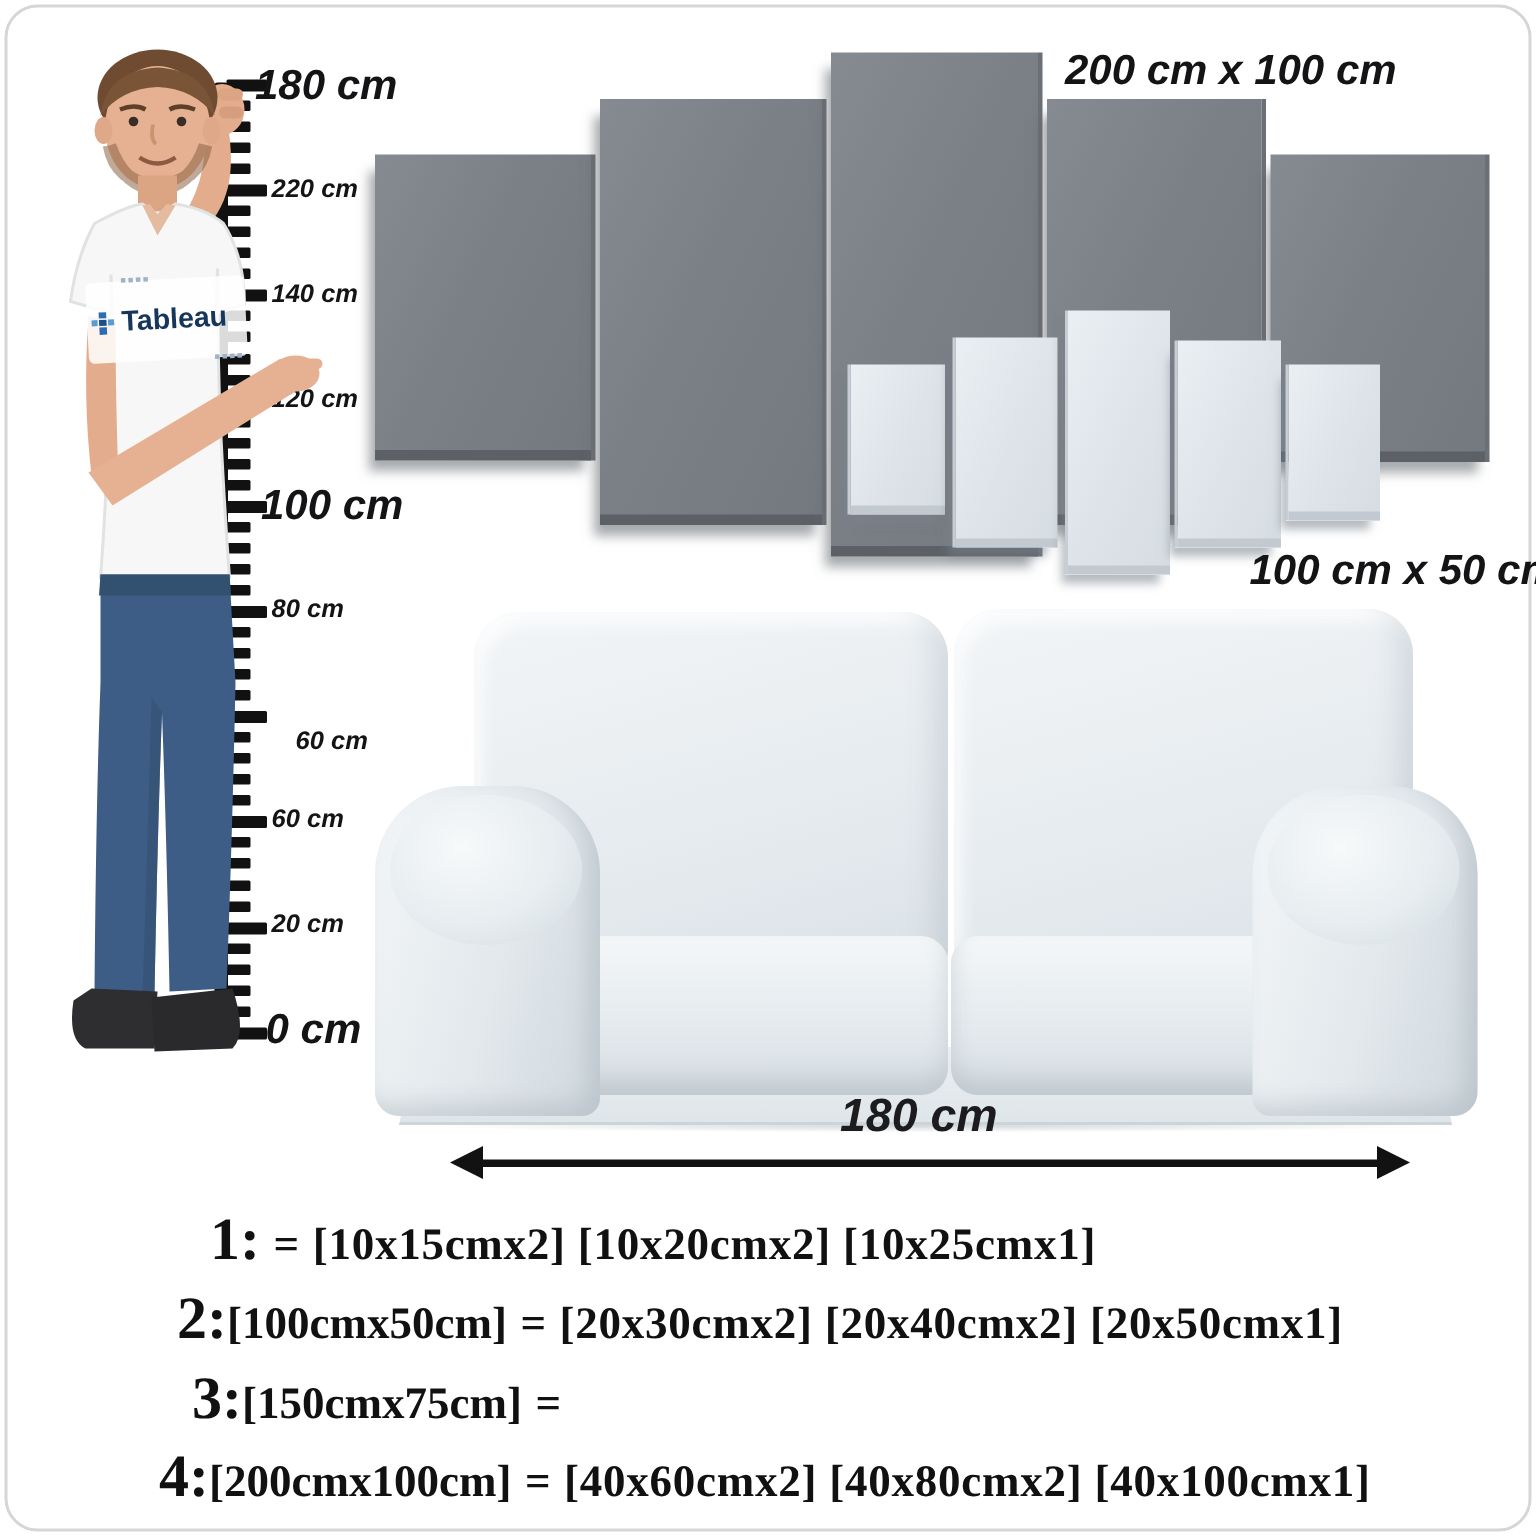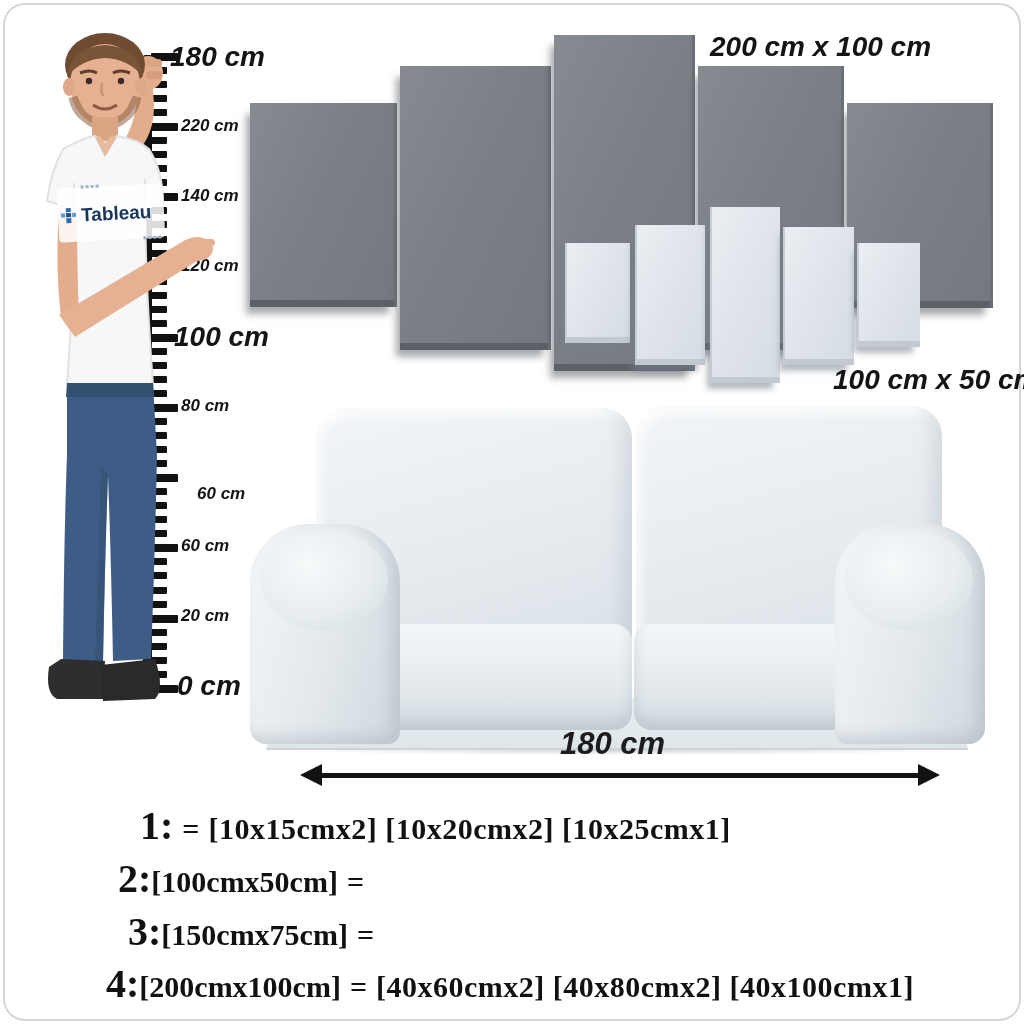--- a/index.html
+++ b/index.html
@@ -273,20 +273,21 @@
 
   <div class="opt" id="opt1">
     <span class="num">1:</span>
       <span class="eq">=</span>
       <span class="parts">[10x15cmx2] [10x20cmx2] [10x25cmx1]</span>
   </div>
   <div class="opt" id="opt2">
     <span class="num">2:</span>
       <span class="body">[100cmx50cm]</span>
       <span class="eq">=</span>
+      <span class="parts">[20x30cmx2] [20x40cmx2] [20x50cmx1]</span>
   </div>
   <div class="opt" id="opt3">
     <span class="num">3:</span>
       <span class="body">[150cmx75cm]</span>
       <span class="eq">=</span>
   </div>
   <div class="opt" id="opt4">
     <span class="num">4:</span>
       <span class="body">[200cmx100cm]</span>
       <span class="eq">=</span>

